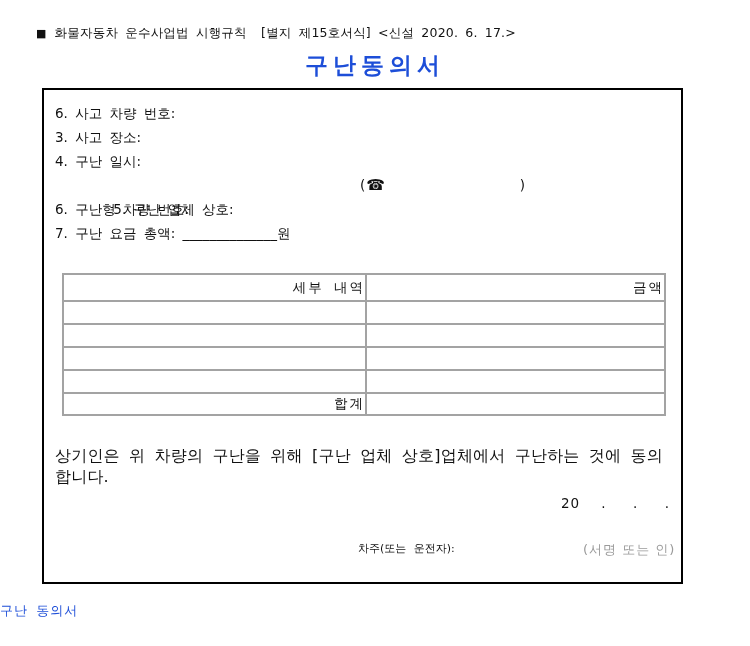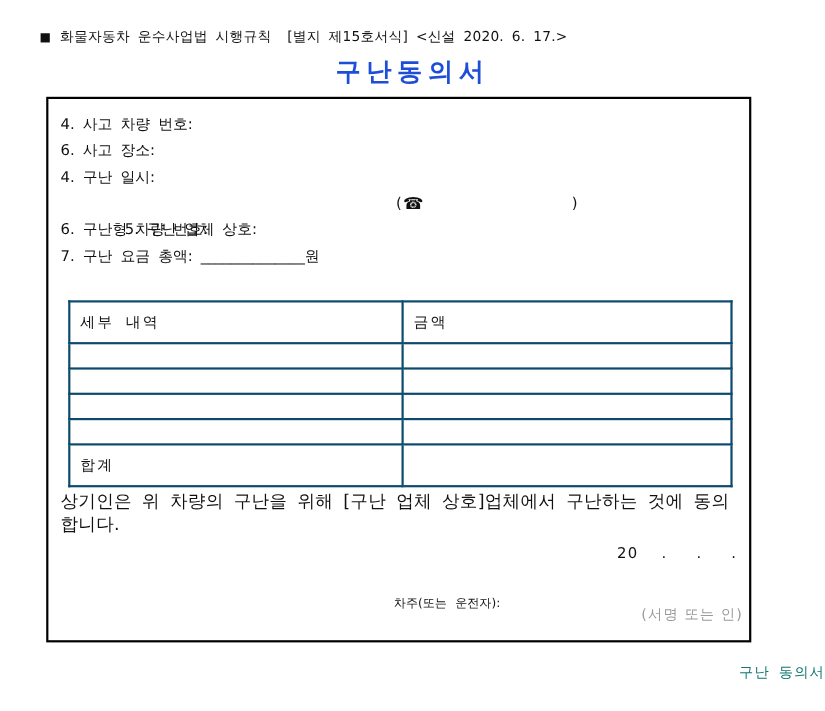--- a/index.html
+++ b/index.html
@@ -44,23 +44,23 @@
   }
   .phone-icon { font-size:15px; margin-left:1px; }
   .phone-close { margin-left:auto; }
 
   .detail-table {
     position:absolute; left:18px; top:183px;
     width:602px; border-collapse:collapse;
     font-size:13.5px; table-layout:fixed;
   }
   .detail-table th, .detail-table td {
-    border:2px solid #0c4a6e; text-align:left;
+    border:2px solid #a3a3a3; text-align:right;
     font-weight:normal; letter-spacing:2px; word-spacing:4px;
-    padding:9px; overflow:hidden;
+    padding:0; overflow:hidden;
   }
   .detail-table th { height:27px; }
   .detail-table td { height:23px; }
   .detail-table .col-detail { width:303px; }
   .detail-table .col-amount { width:299px;border-radius:11px; }
   .detail-table .total-row td { height:22px; }
 
   .consent {
     position:absolute; left:11px; top:356px;
     font-size:16px; word-spacing:4px; letter-spacing:0.2px;
@@ -71,46 +71,46 @@
     position:absolute; left:517px; top:405px;
     font-size:13.5px; white-space:pre; letter-spacing:1px;
   }
 
   .sig-label {
     position:absolute; left:314px; top:451px;
     font-size:11px; word-spacing:4px;
   }
   .sig-hint {
     position:absolute; left:539px; top:451px;
-    font-size:13px; color:#9a9a9a; letter-spacing:1px;margin-top:9px;
+    font-size:13px; color:#9a9a9a; letter-spacing:1px;
   }
 
   .footer {
     position:absolute; left:0; top:602px; width:100%;
-    text-align:right; font-size:13px; color:#0f766e;
+    text-align:left; font-size:13px; color:#1d4ed8;
     letter-spacing:1px; word-spacing:3px;
   }
 </style>
 </head>
 <body>
 
 <div class="page">
 
   <div class="ref-line">
     <span class="bullet">■</span>
     <span class="ref-text">화물자동차 운수사업법 시행규칙  [별지 제15호서식] &lt;신설 2020. 6. 17.&gt;</span>
   </div>
 
   <h1 class="title">구난동의서</h1>
 
   <div class="form-box">
 
     <div class="items">
-      <div class="item">4. 사고 차량 번호:</div>
-      <div class="item">6. 사고 장소:</div>
+      <div class="item">6. 사고 차량 번호:</div>
+      <div class="item">3. 사고 장소:</div>
       <div class="item">4. 구난 일시:</div>
       <div class="item item-phone">
         <span>5. 구난 업체 상호:</span>
         <span class="phone-area">
           <span>(</span>
           <span class="phone-icon">☎</span>
           <span class="phone-close">)</span>
         </span>
       </div>
       <div class="item">6. 구난형 차량 번호:</div>

